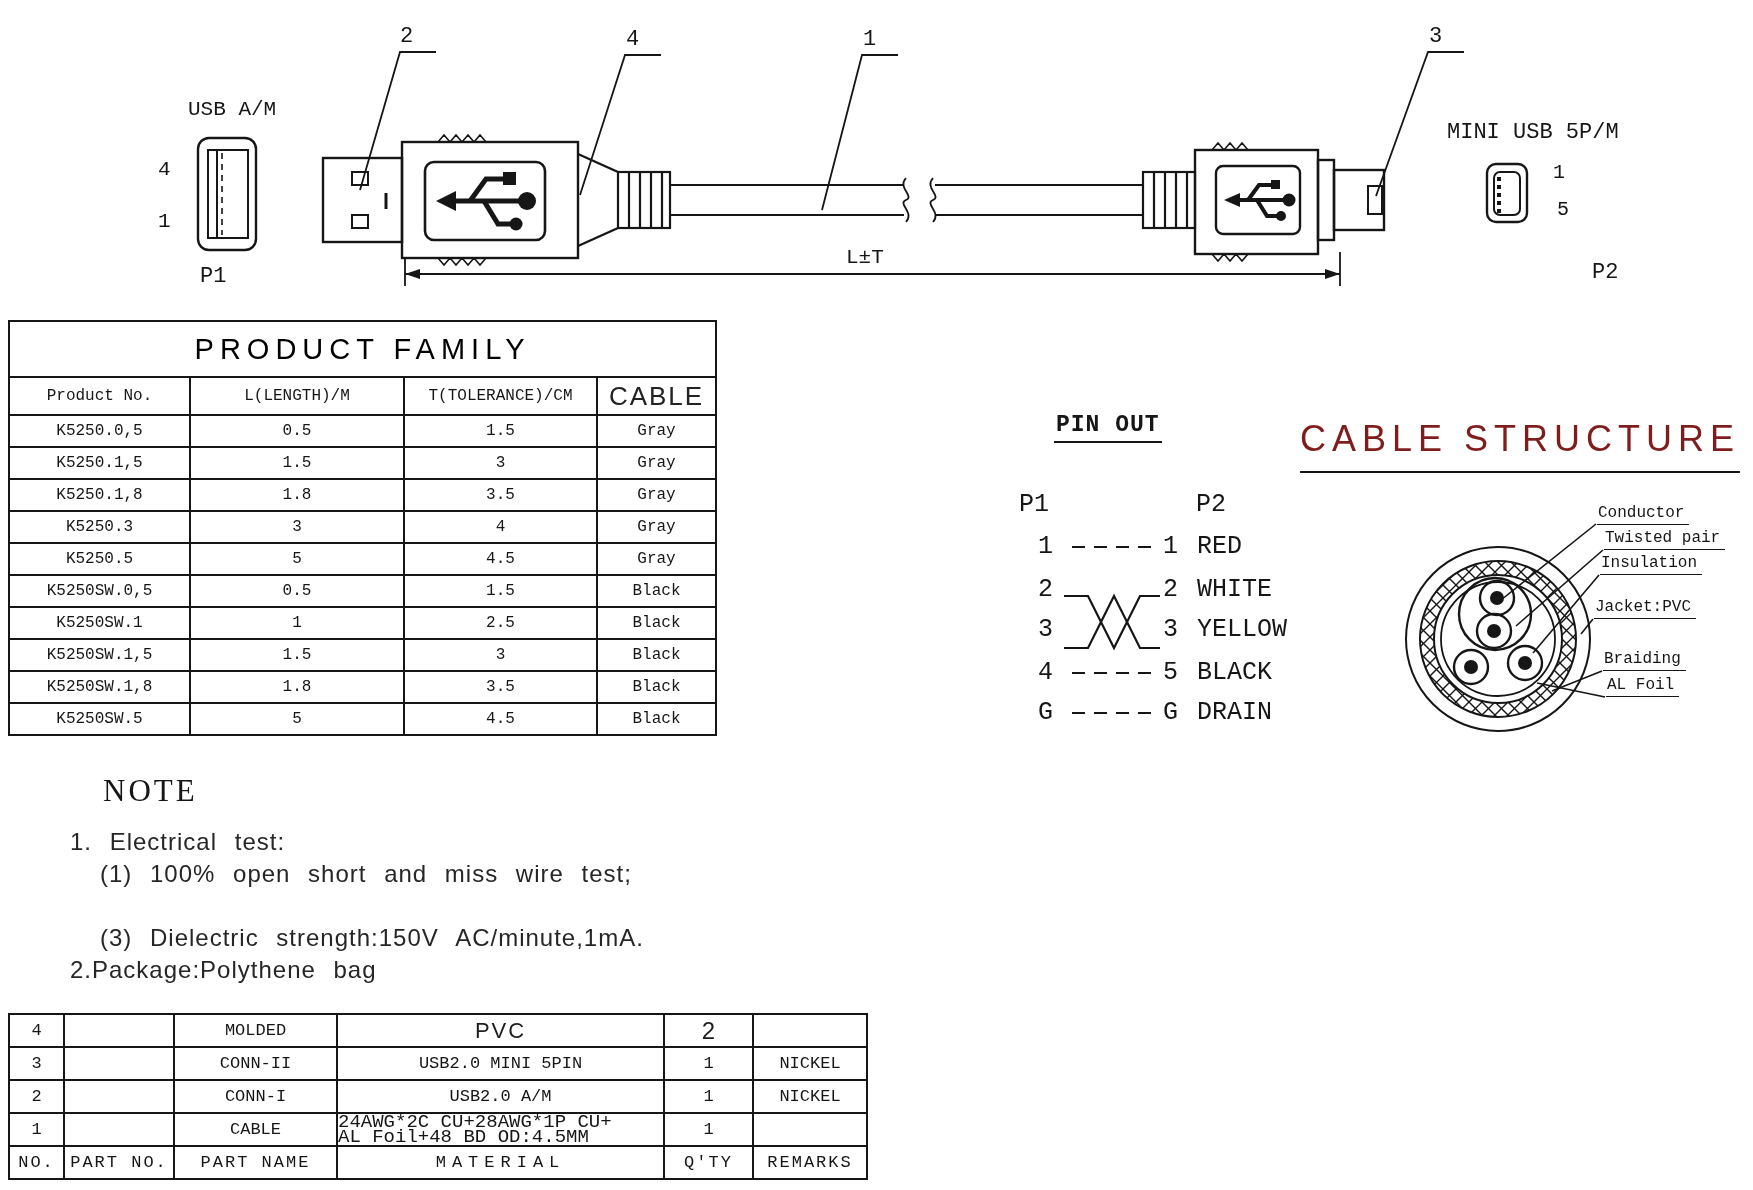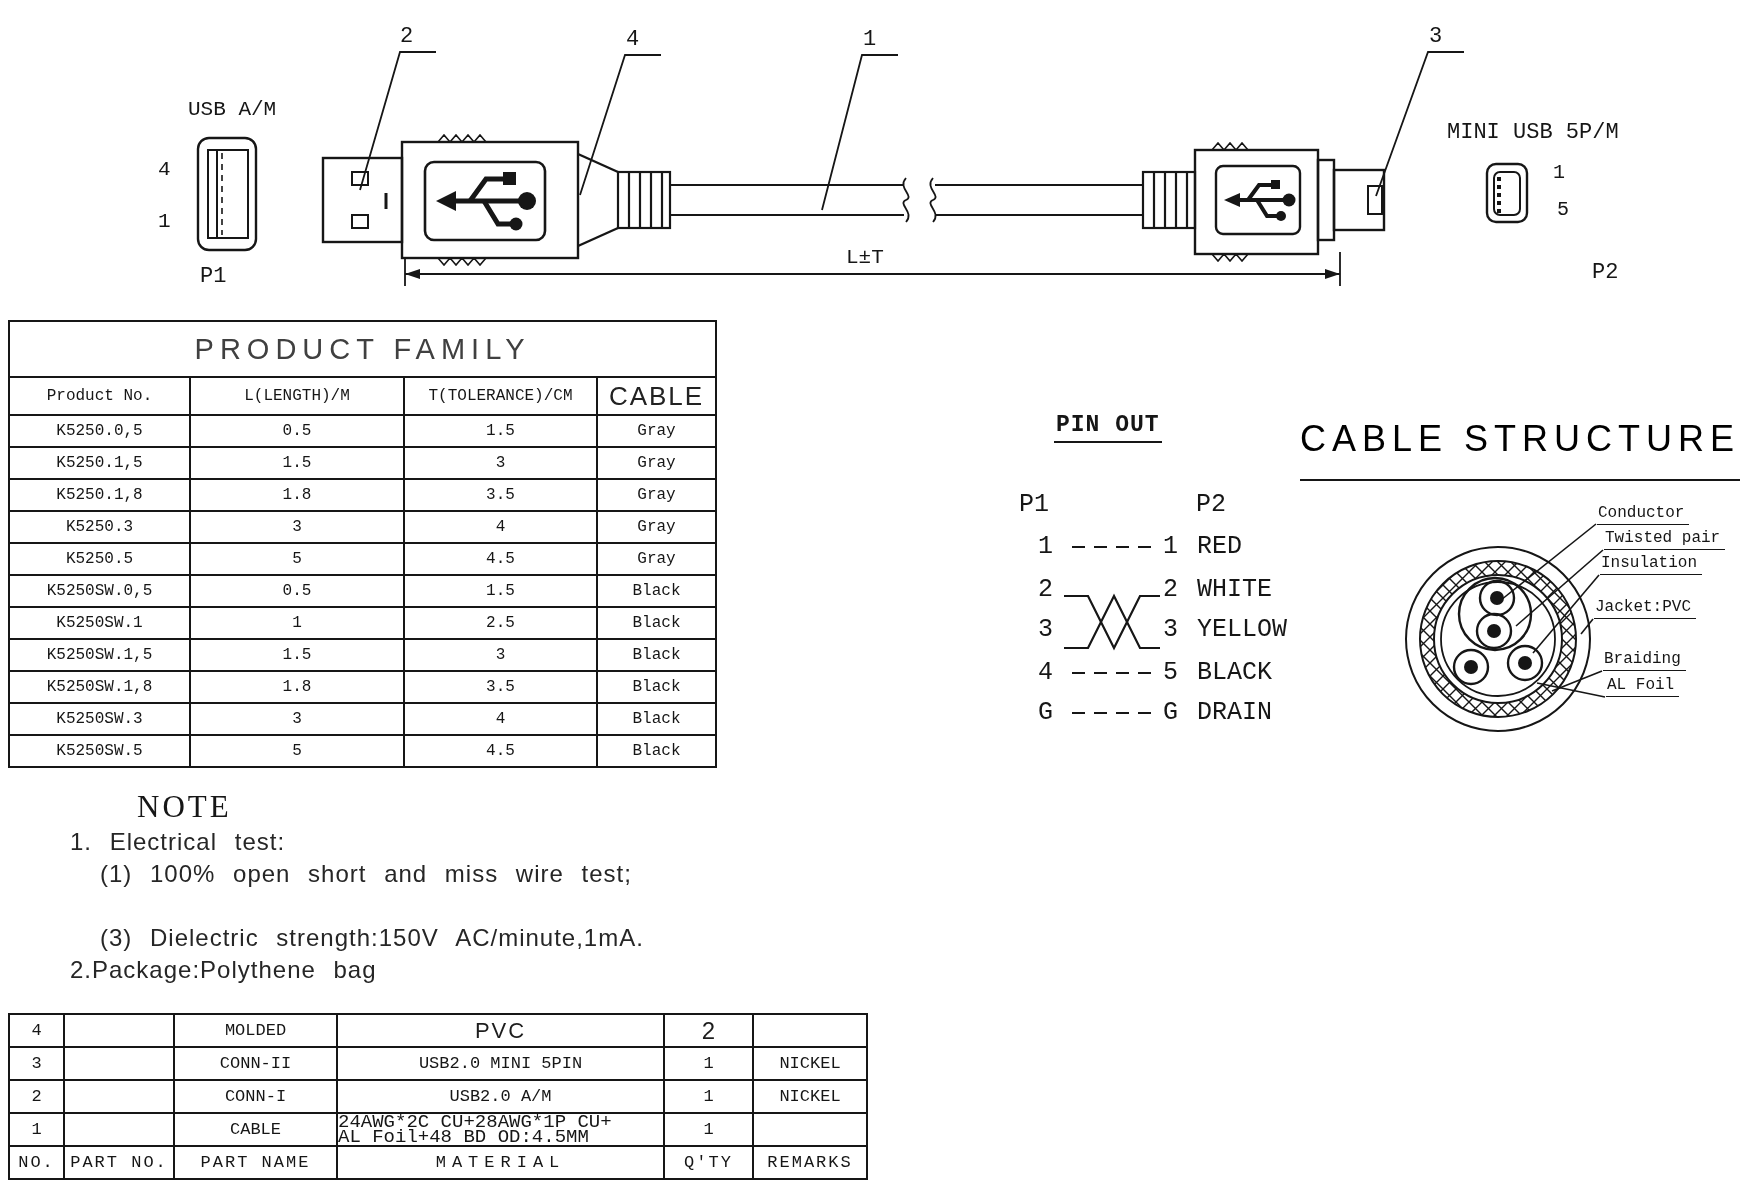--- a/index.html
+++ b/index.html
@@ -4,30 +4,30 @@
 <style>
   html,body{margin:0;padding:0;background:#fff;}
   .canvas{position:relative;width:1753px;height:1190px;background:#ffffff;overflow:hidden;
           font-family:"Liberation Sans",sans-serif;color:#161616;}
   svg.art{position:absolute;left:0;top:0;z-index:1;}
   .t{position:absolute;white-space:pre;z-index:3;color:#161616;}
   .mono{font-family:"Liberation Mono","DejaVu Sans Mono",monospace;}
   .m20{font-size:20px;} .m21{font-size:21px;} .m22{font-size:22px;} .m25{font-size:25px;}
   .pinout-title{font-family:"Liberation Mono","DejaVu Sans Mono",monospace;font-size:23px;font-weight:bold;
                 border-bottom:2.2px solid #161616;padding:0 2px 3px 2px;letter-spacing:1px;}
-  .cs-title{font-size:36px;letter-spacing:6px;border-bottom:2.5px solid #161616;padding-bottom:19px;color:#000000;}
+  .cs-title{font-size:36px;letter-spacing:6px;border-bottom:2.5px solid #161616;padding-bottom:11px;color:#7f1d1d;}
   .cs-label{font-family:"Liberation Mono","DejaVu Sans Mono",monospace;font-size:16px;
             border-bottom:1.6px solid #161616;padding:0 5px 2px 1px;}
   .note-title{font-family:"Liberation Serif","DejaVu Serif",serif;font-size:31px;letter-spacing:3px;}
   .note-line{font-size:24px;letter-spacing:1px;word-spacing:10px;color:#262626;}
   
   table.pf{position:absolute;left:8px;top:320px;width:707px;z-index:3;border-collapse:collapse;
            table-layout:fixed;font-family:"Liberation Mono","DejaVu Sans Mono",monospace;font-size:16px;color:#161616;}
   table.pf td{border:2px solid #161616;text-align:center;padding:0;overflow:hidden;}
-  tr.pf-title td{height:54px;font-family:"Liberation Sans",sans-serif;font-size:29px;letter-spacing:6px;color:#404040;}
+  tr.pf-title td{height:54px;font-family:"Liberation Sans",sans-serif;font-size:29px;letter-spacing:6px;color:#000000;}
   tr.pf-head td{height:36px;}
   tr.pf-row td{height:30px;}
   td.cable-head{font-family:"Liberation Sans",sans-serif;font-size:26px;letter-spacing:2px;color:#222;}
   
   table.bom{position:absolute;left:8px;top:1013px;width:858px;z-index:3;border-collapse:collapse;
             table-layout:fixed;font-family:"Liberation Mono","DejaVu Sans Mono",monospace;font-size:17px;color:#161616;}
   table.bom td{border:2.4px solid #161616;text-align:center;padding:0;overflow:hidden;}
   table.bom tr{height:33px;}
   td.lft{text-align:left;padding-left:16px;}
   td.matl{text-align:left;padding-left:12px;}
@@ -259,26 +259,20 @@
           <td>3</td>
           <td>Black</td>
         </tr>
     <tr class="pf-row">
           <td>K5250SW.1,8</td>
           <td>1.8</td>
           <td>3.5</td>
           <td>Black</td>
         </tr>
     <tr class="pf-row">
-          <td>K5250SW.3</td>
-          <td>3</td>
-          <td>4</td>
-          <td>Black</td>
-        </tr>
-    <tr class="pf-row">
           <td>K5250SW.5</td>
           <td>5</td>
           <td>4.5</td>
           <td>Black</td>
         </tr>
   </tbody>
     </table>
 
   <div class="t pinout-title" style="left:1054px;top:412px;">PIN OUT</div>
   <div class="t mono m25" style="left:1019px;top:490px;">P1</div>
@@ -303,21 +297,21 @@
   <div class="t mono m25" style="left:1197px;top:698px;">DRAIN</div>
 
   <div class="t cs-title" style="left:1300px;top:418px;">CABLE STRUCTURE</div>
   <div class="t cs-label" style="left:1597px;top:504px;">Conductor</div>
   <div class="t cs-label" style="left:1604px;top:529px;">Twisted pair</div>
   <div class="t cs-label" style="left:1600px;top:554px;">Insulation</div>
   <div class="t cs-label" style="left:1594px;top:598px;">Jacket:PVC</div>
   <div class="t cs-label" style="left:1603px;top:650px;">Braiding</div>
   <div class="t cs-label" style="left:1606px;top:676px;">AL Foil</div>
 
-  <div class="t note-title" style="left:103px;top:789px;margin-left:34px;">NOTE</div>
+  <div class="t note-title" style="left:103px;top:773px;">NOTE</div>
   <div class="t note-line" style="left:70px;top:828px;">1. Electrical test:</div>
   <div class="t note-line" style="left:100px;top:860px;">(1) 100% open short and miss wire test;</div>
   <div class="t note-line" style="left:100px;top:924px;">(3) Dielectric strength:150V AC/minute,1mA.</div>
   <div class="t note-line" style="left:70px;top:956px;">2.Package:Polythene bag</div>
 
   <table class="bom">
     <colgroup>
         <col style="width:55px">
         <col style="width:110px">
         <col style="width:163px">

